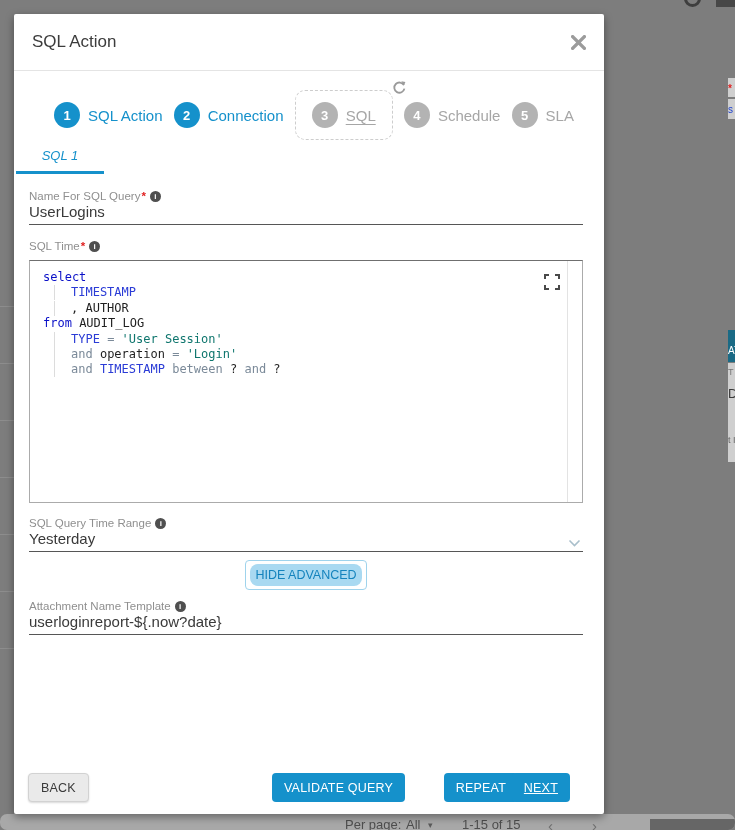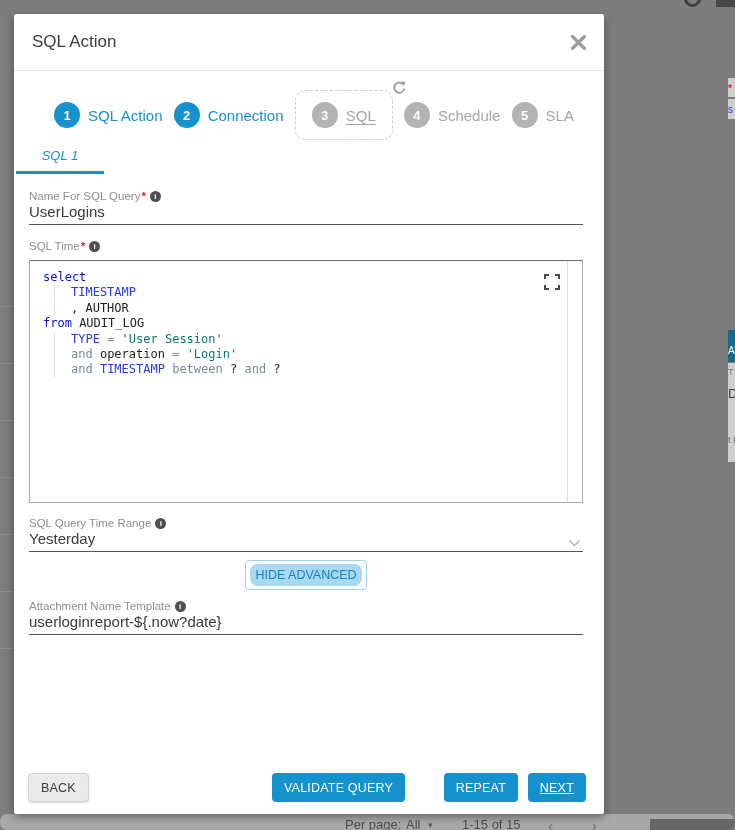--- a/index.html
+++ b/index.html
@@ -93,21 +93,21 @@
 
   
   .footer { position:absolute; left:0; right:0; bottom:12px; height:29px; }
   .btn { position:absolute; border:none; border-radius:4px; font-size:12.5px;
     font-family:inherit; letter-spacing:.2px; padding:0 12px; height:29px; cursor:pointer; }
   .btn-blue { background:#1591cb; color:#fff; }
   .btn-back { left:14px; background:#eaeaea; color:#3a3a3a; border:1px solid #d2d2d2;
     box-shadow:0 1px 2px rgba(0,0,0,.15); }
   .btn-validate { left:258px; }
   .btn-repeat { right:86px; }
-  .btn-next { right:18px;text-decoration:underline; }
+  .btn-next { right:34px;text-decoration:underline; }
 </style>
 </head>
 <body>
 
 <div class="top-strip">
   <div class="bg-search-arc"></div>
   <div class="bg-dark-corner"></div>
 </div>
 <div class="left-strip"></div>
 

